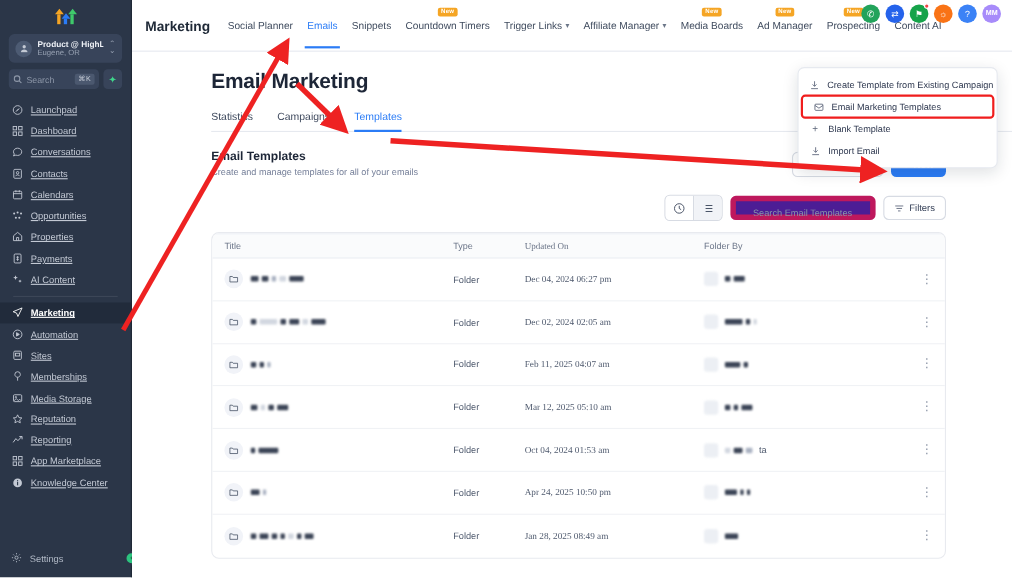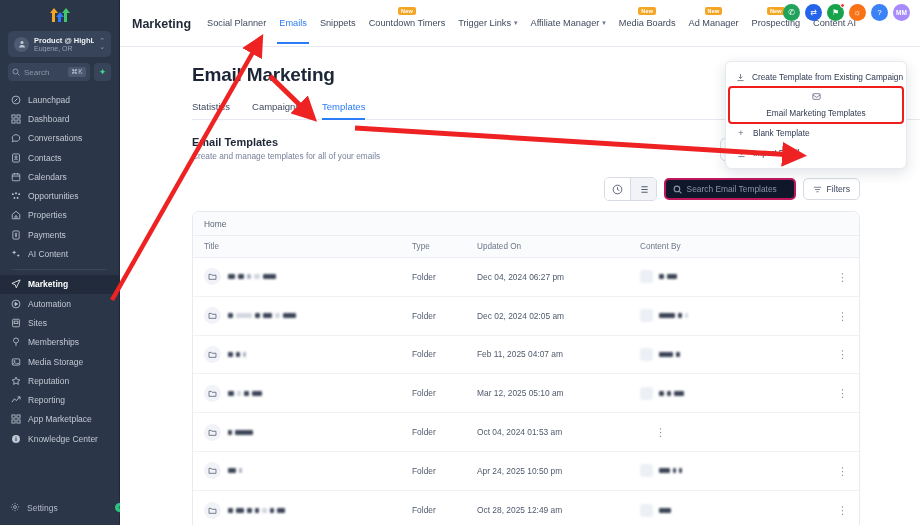--- a/index.html
+++ b/index.html
@@ -55,20 +55,21 @@
   .spark-btn {
     width: 17px; height: 18px; background: #38445a; border-radius: 4px;
     display: flex; align-items: center; justify-content: center; color: #3fd68c; font-size: 9px;
   }
 
   .nav { margin-top: 9px; display: flex; flex-direction: column; }
   .nav-item {
     display: flex; align-items: center; gap: 7px;
     height: 19.3px; padding: 0 10px; font-size: 8.5px; color: #c3c9d4; cursor: pointer;
     white-space: nowrap;
+    text-decoration: underline;
   }
   .nav-item .ico { width: 11px; height: 11px; flex: 0 0 11px; display: flex; align-items: center; justify-content: center; }
   .nav-item.active { background: #212b3b; color: #ffffff; font-weight: bold; }
   .nav-sep { height: 1px; background: #3c4657; margin: 5px 12px; }
   .settings-item { position: absolute; bottom: 8px; left: 0; width: 120px; display: flex; align-items: center; gap: 7px; padding: 0 10px; font-size: 8.5px; color: #b2bac7; height: 18px; cursor: pointer; }
   .collapse-btn {
     position: absolute; right: -7px; bottom: 11px;
     width: 13px; height: 13px; border-radius: 50%;
     background: #2cc47f; color: #16402c; font-size: 7px;
     display: flex; align-items: center; justify-content: center; cursor: pointer;
@@ -117,33 +118,33 @@
     background: #2b7cf6; color: #fff; border-radius: 5px;
     font-size: 9px; font-weight: bold; padding: 6px 11px; display: flex; align-items: center; gap: 4px; cursor: pointer; border: none;
   }
 
   .toolbar { display: flex; justify-content: flex-end; align-items: center; gap: 7px; margin: 16px 60px 0 72px; }
   .seg { display: flex; border: 1px solid #d7dbe3; border-radius: 5px; overflow: hidden; }
   .seg-btn { width: 25px; height: 22px; display: flex; align-items: center; justify-content: center; background: #fff; cursor: pointer; color: #4a5568; }
   .seg-btn.sel { background: #f1f3f7; }
   .seg-div { width: 1px; background: #d7dbe3; }
   .search-input {
-    border: 2px solid #be185d; border-radius: 5px; height: 22px; width: 132px;
-    display: flex; align-items: center; gap: 5px; padding: 0 7px; background: #0f172a; cursor: text;
+    border: 5px solid #be185d; border-radius: 5px; height: 22px; width: 132px;
+    display: flex; align-items: center; gap: 5px; padding: 0 7px; background: #4c1d95; cursor: text; flex-direction: column;
   }
   .search-input .ph2 { font-size: 8.4px; color: #8b95a9; }
   .filters-btn { border: 1px solid #d7dbe3; border-radius: 5px; height: 22px; display: flex; align-items: center; gap: 5px; padding: 0 9px; font-size: 8.6px; color: #38435a; background: #fff; cursor: pointer; }
 
   .table-card { margin: 10px 60px 0 72px; border: 1px solid #e8eaef; border-radius: 7px; overflow: hidden; background: #fff; }
   .crumb { font-size: 8.4px; color: #5b6577; padding: 7px 11px 6px 11px; background: #fafbfc; cursor: pointer; }
   .thead { display: flex; background: #fafbfc; border-top: 1px solid #eceef3; border-bottom: 1px solid #eceef3; padding: 6px 11px; }
   .th { font-size: 8.2px; color: #6c7689; }
   .col-title { flex: 0 0 208px; }
   .col-type { flex: 0 0 65px; }
-  .col-upd { flex: 0 0 163px; }
+  .col-upd { flex: 0 0 163px; font-family: Liberation Serif, serif; }
   .col-by { flex: 1; }
   .col-act { flex: 0 0 26px; text-align: right; }
 
   .trow { display: flex; align-items: center; padding: 9px 11px; border-bottom: 1px solid #f0f2f5; min-height: 38.8px; }
   .trow:last-child { border-bottom: none; }
   .cell { font-size: 8.4px; color: #4f5a6e; }
   .title-cell { display: flex; align-items: center; gap: 7px; }
   .folder-badge { width: 17px; height: 17px; border-radius: 50%; background: #f1f3f8; display: flex; align-items: center; justify-content: center; flex: 0 0 17px; }
   .redact { display: flex; gap: 3px; align-items: center; filter: blur(1.1px); }
   .rb { height: 5px; background: #3c4557; border-radius: 1px; }
@@ -154,21 +155,21 @@
   .av { width: 13px; height: 13px; border-radius: 3px; background: #eceff4; flex: 0 0 13px; filter: blur(0.8px); }
 
   
   .dropdown {
     position: absolute; right: 13px; top: 61px; width: 182px;
     background: #fff; border-radius: 6px; border: 1px solid #e6e9ef;
     box-shadow: 0 4px 14px rgba(18,28,45,0.13); padding: 5px 0; z-index: 40;
   }
   .dd-item { display: flex; align-items: center; gap: 7px; padding: 5px 10px; font-size: 8.3px; color: #2f3950; cursor: pointer; white-space: nowrap; }
   .dd-item .ddico { width: 10px; display: flex; justify-content: center; color: #5a6478; font-size: 9px; }
-  .dd-highlight { outline: 2px solid #f01d1d; outline-offset: -1px; border-radius: 3px; margin: 0 3px; flex-direction: column; }
+  .dd-highlight { outline: 2px solid #f01d1d; outline-offset: -1px; border-radius: 3px; margin: 0 3px; }
 
   
   .anno { position: absolute; left: 0; top: 0; width: 920px; height: 525px; pointer-events: none; z-index: 60; }
 </style>
 </head>
 <body>
 
 <div class="app">
 
   <aside class="sidebar">
@@ -508,26 +509,25 @@
         </div>
         <div class="filters-btn">
           <svg width="9" height="9" viewBox="0 0 16 16" fill="none" stroke="#5a6478" stroke-width="1.4">
               <path d="M1.5 4h13M3.5 8h9M6 12h4"></path>
             </svg>
           <span>Filters</span>
         </div>
       </div>
 
       <div class="table-card">
-        <div class="crumb">Home</div>
         <div class="thead">
           <div class="th col-title">Title</div>
           <div class="th col-type">Type</div>
           <div class="th col-upd">Updated On</div>
-          <div class="th col-by">Content By</div>
+          <div class="th col-by">Folder By</div>
           <div class="th col-act"></div>
         </div>
 
         <div class="trow">
           <div class="cell col-title title-cell">
             <span class="folder-badge">
                 <svg width="9" height="9" viewBox="0 0 16 16" fill="none" stroke="#4a5568" stroke-width="1.3">
                   <path d="M1.8 4.2h4l1.3 1.6h7.1v7.2H1.8z"></path>
                 </svg>
               </span>
@@ -639,20 +639,29 @@
                   <path d="M1.8 4.2h4l1.3 1.6h7.1v7.2H1.8z"></path>
                 </svg>
               </span>
             <span class="redact">
                 <i class="rb" style="width:4px"></i>
                 <i class="rb" style="width:18px"></i>
               </span>
           </div>
           <div class="cell col-type">Folder</div>
           <div class="cell col-upd">Oct 04, 2024 01:53 am</div>
+          <div class="cell col-by by-cell">
+              <span class="av"></span>
+              <span class="redact">
+                <i class="rb xl" style="width:5px"></i>
+                <i class="rb" style="width:8px"></i>
+                <i class="rb l" style="width:6px"></i>
+              </span>
+              <span class="cell">ta</span>
+            </div>
           <div class="cell col-act kebab">⋮</div>
         </div>
 
         <div class="trow">
           <div class="cell col-title title-cell">
             <span class="folder-badge">
                 <svg width="9" height="9" viewBox="0 0 16 16" fill="none" stroke="#4a5568" stroke-width="1.3">
                   <path d="M1.8 4.2h4l1.3 1.6h7.1v7.2H1.8z"></path>
                 </svg>
               </span>
@@ -685,21 +694,21 @@
                 <i class="rb" style="width:5px"></i>
                 <i class="rb" style="width:8px"></i>
                 <i class="rb" style="width:5px"></i>
                 <i class="rb" style="width:4px"></i>
                 <i class="rb xl" style="width:5px"></i>
                 <i class="rb" style="width:4px"></i>
                 <i class="rb" style="width:8px"></i>
               </span>
           </div>
           <div class="cell col-type">Folder</div>
-          <div class="cell col-upd">Oct 28, 2025 12:49 am</div>
+          <div class="cell col-upd">Jan 28, 2025 08:49 am</div>
           <div class="cell col-by by-cell">
               <span class="av"></span>
               <span class="redact">
                 <i class="rb" style="width:12px"></i>
               </span>
             </div>
           <div class="cell col-act kebab">⋮</div>
         </div>
       </div>
     </div>

